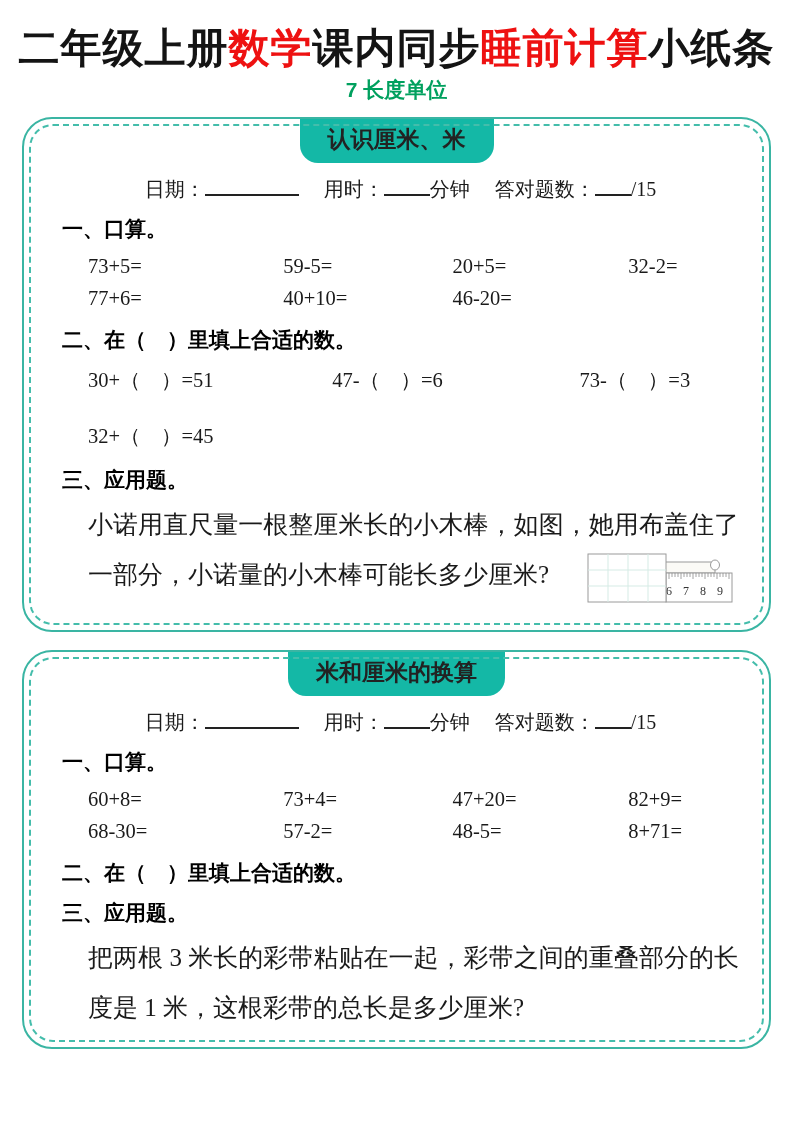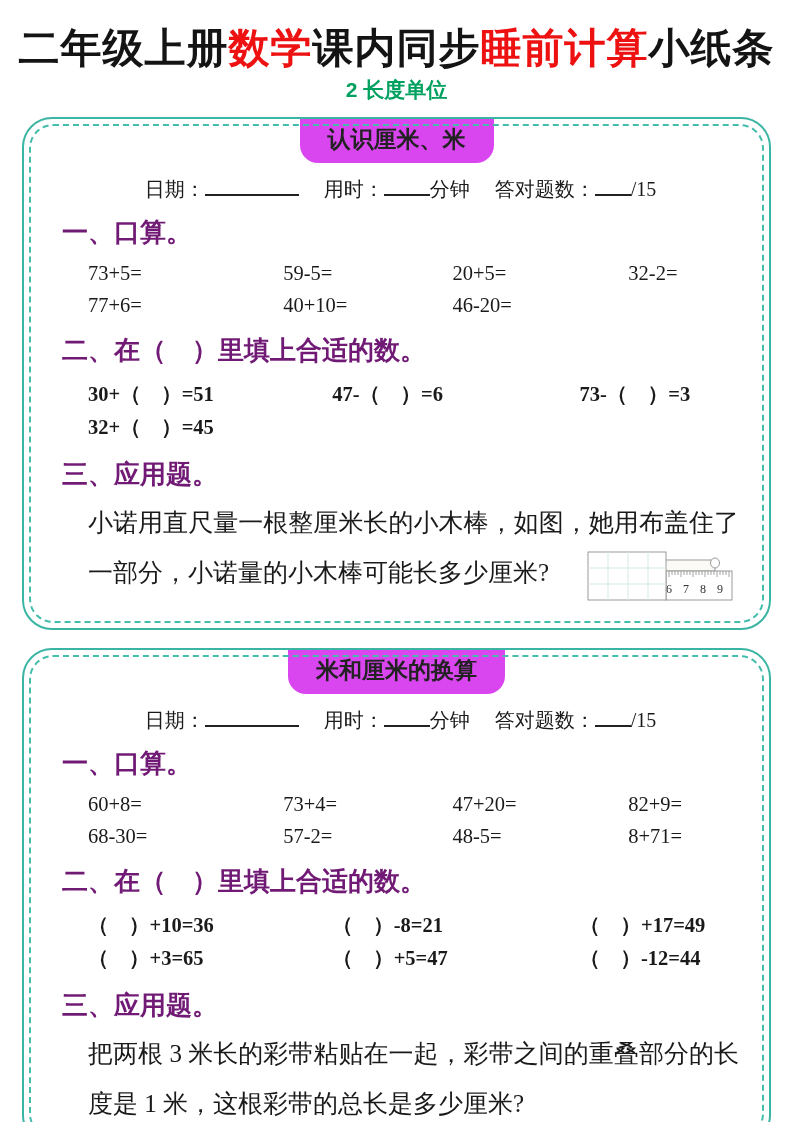--- a/index.html
+++ b/index.html
@@ -49,21 +49,21 @@
     border-radius:24px;
     pointer-events:none;
     z-index:3;
   }
   .bubble{
     position:relative;
     z-index:1;
     width:max-content;
     margin:0 auto;
     padding:5px 28px 8px 28px;
-    background:#d946ef;
+    background:#14b8a6;
     border-radius:0 0 18px 18px;
     font-family:"Liberation Sans","DejaVu Sans",sans-serif;
     font-weight:bold;
     font-size:23px;
     color:#222;
     text-align:center;
   }
   .panel-body{
     position:relative;
     z-index:2;
@@ -79,39 +79,38 @@
   .ul{
     display:inline-block;
     border-bottom:2px solid #222;
     height:0.95em;
     vertical-align:baseline;
   }
   .ul-date{width:94px;}
   .ul-time{width:46px;}
   .ul-score{width:36px;}
   .part-title{
-    font-size:26px;
+    font-size:21px;
     font-weight:bold;
     margin:12px 0 6px 0;
-    color:#701a75;
+    color:#000000;
   }
   .grid4{
     display:grid;
     grid-template-columns:30% 26% 27% 17%;
     row-gap:9px;
     padding:6px 0 4px 26px;
     font-size:20.5px;
   }
   .grid3{
     display:grid;
     grid-template-columns:37.5% 38% 24.5%;
-    row-gap:5px;
+    row-gap:28px;
     padding:6px 0 4px 26px;
     font-size:20.5px;
-    font-weight:bold;
   }
   .cell{white-space:nowrap;}
   .word-wrap{position:relative;}
   .word{
     margin:2px 0 0 26px;
     font-size:25px;
     line-height:2.0;
     text-align:justify;
   }
   .fig{
@@ -125,21 +124,21 @@
   .word-wrap.with-fig{min-height:116px;}
 </style>
 </head>
 <body>
 
 <div class="sheet">
 
   <div class="page-title">
     <span class="t-black">二年级上册</span><span class="t-red">数学</span><span class="t-black">课内同步</span><span class="t-red">睡前计算</span><span class="t-black">小纸条</span>
   </div>
-  <div class="page-subtitle">2 长度单位</div>
+  <div class="page-subtitle">7 长度单位</div>
 
   <section class="panel">
     <div class="bubble">认识厘米、米</div>
     <div class="panel-body">
 
       <div class="meta">
         <span>日期：</span><span class="ul ul-date"></span>
         <span class="gap">用时：</span><span class="ul ul-time"></span><span>分钟</span>
         <span class="gap">答对题数：</span><span class="ul ul-score"></span><span>/15</span>
       </div>
@@ -232,28 +231,20 @@
         <span class="cell">73+4=</span>
         <span class="cell">47+20=</span>
         <span class="cell">82+9=</span>
         <span class="cell">68-30=</span>
         <span class="cell">57-2=</span>
         <span class="cell">48-5=</span>
         <span class="cell">8+71=</span>
       </div>
 
       <div class="part-title">二、在（　）里填上合适的数。</div>
-      <div class="grid3">
-        <span class="cell">（　）+10=36</span>
-        <span class="cell">（　）-8=21</span>
-        <span class="cell">（　）+17=49</span>
-        <span class="cell">（　）+3=65</span>
-        <span class="cell">（　）+5=47</span>
-        <span class="cell">（　）-12=44</span>
-      </div>
 
       <div class="part-title">三、应用题。</div>
       <div class="word-wrap no-fig">
         <p class="word">把两根 3 米长的彩带粘贴在一起，彩带之间的重叠部分的长度是 1 米，这根彩带的总长是多少厘米?</p>
       </div>
 
     </div>
   </section>
 
 </div>

